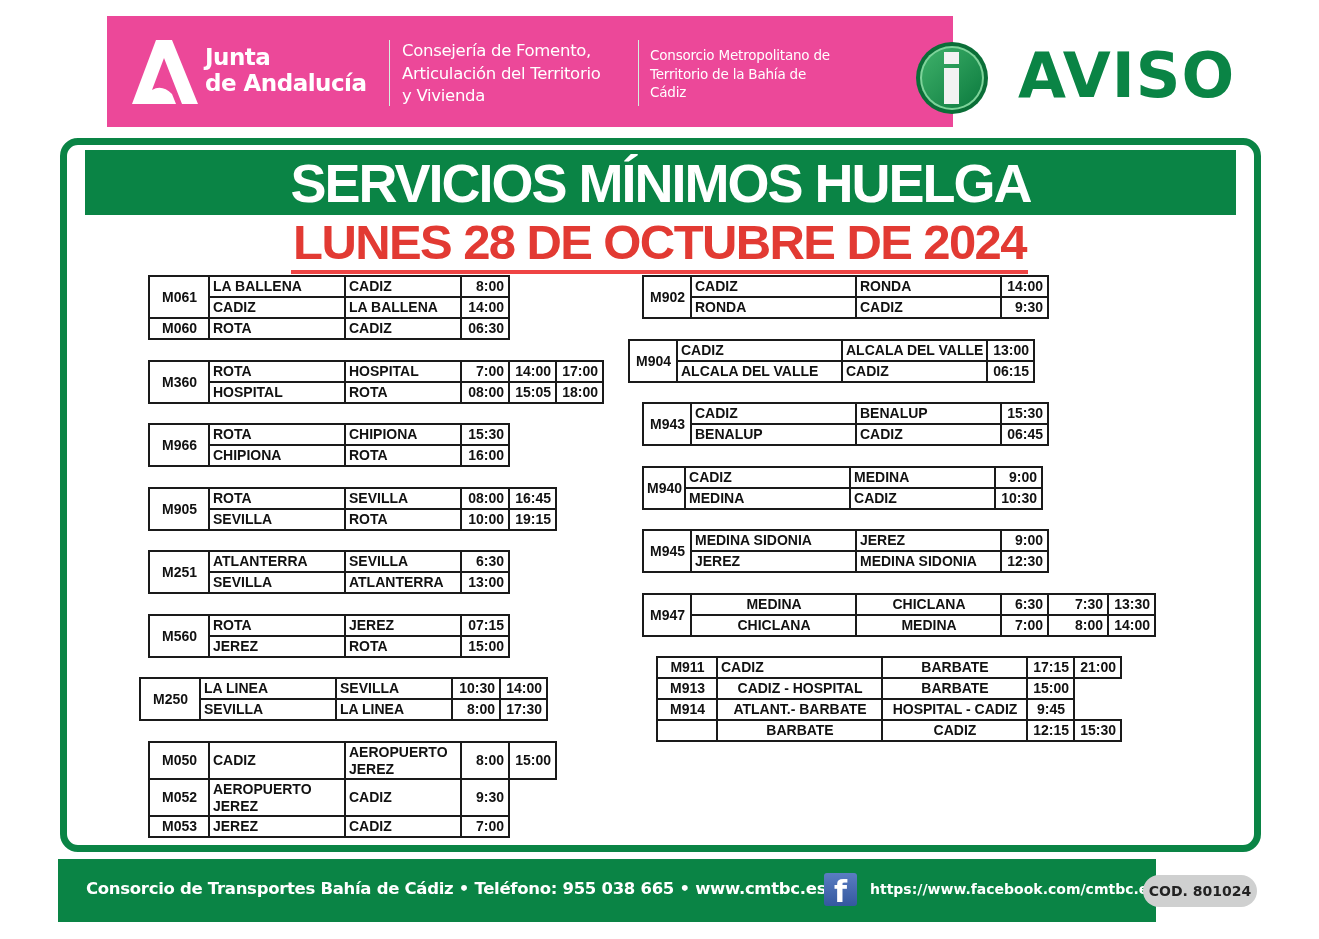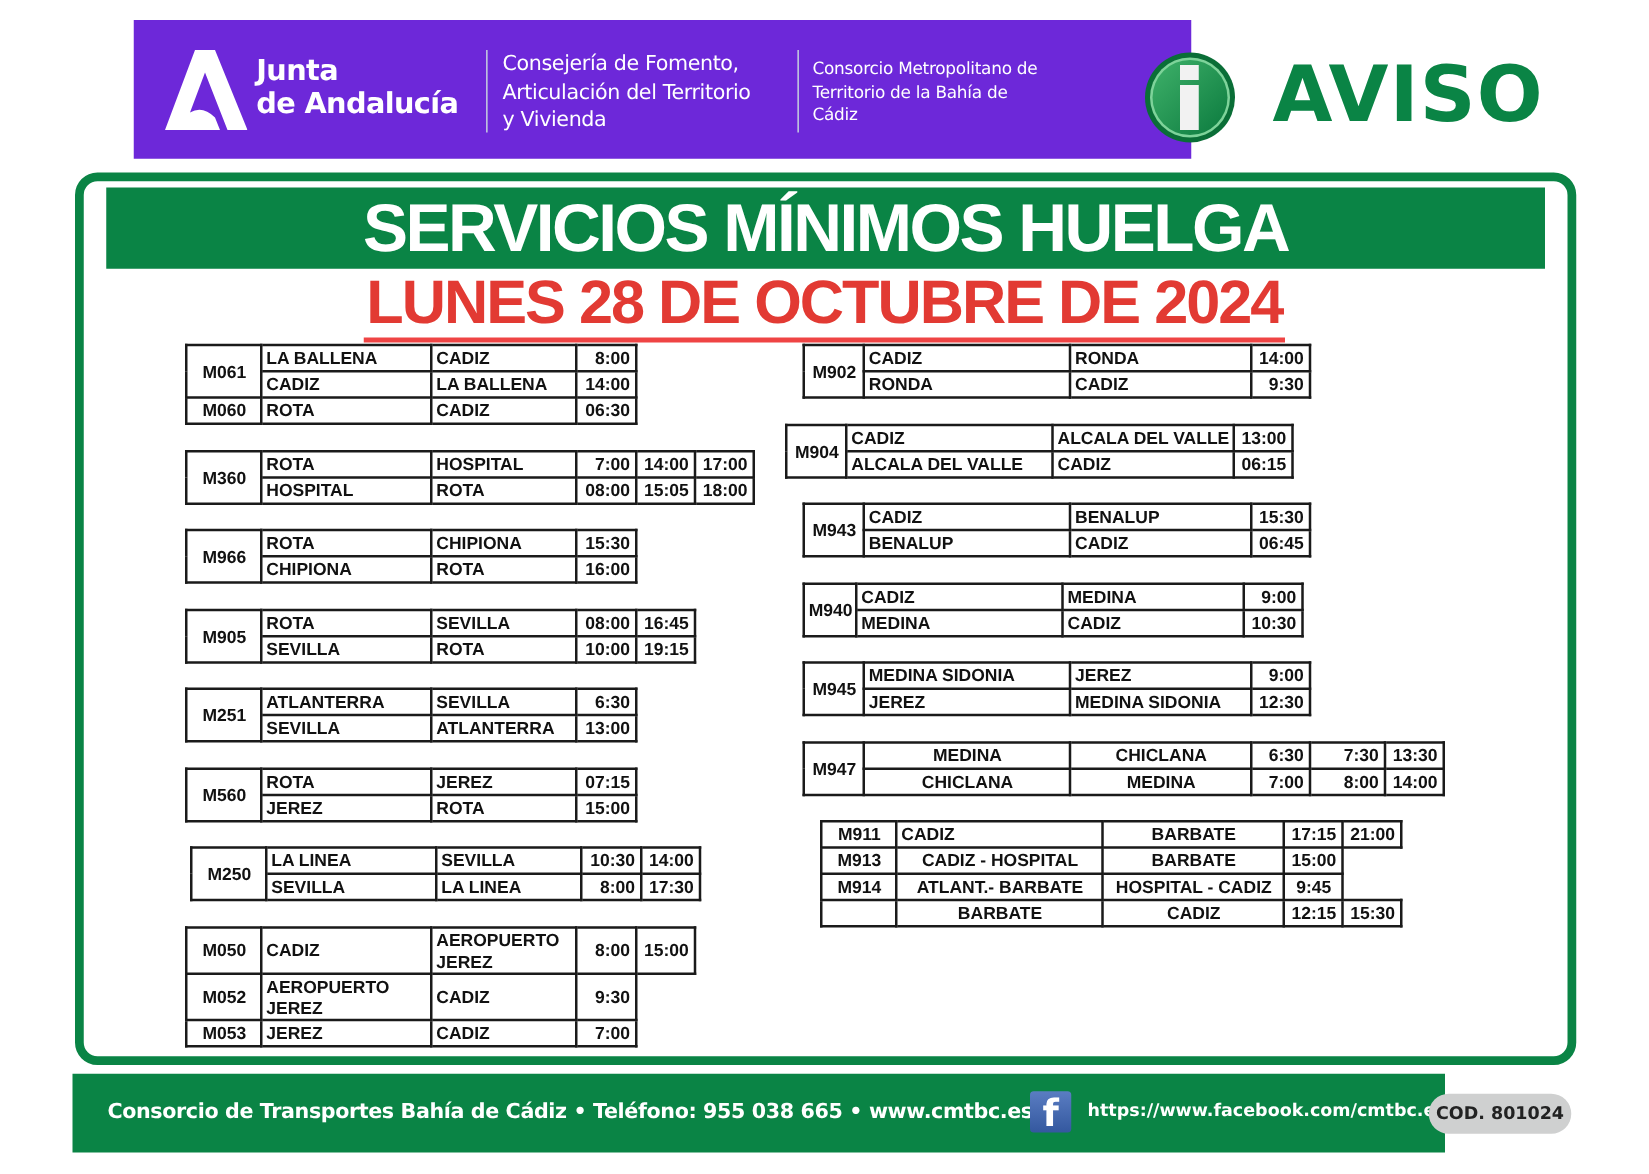--- a/index.html
+++ b/index.html
@@ -2,21 +2,21 @@
 <html><head>
 <meta charset="utf-8">
 <style>
   * { box-sizing: border-box; margin: 0; padding: 0; }
   html, body { width: 1319px; height: 939px; background: #ffffff; overflow: hidden; }
   body { position: relative; font-family: "Liberation Sans", sans-serif; color: #111; }
 
   
   .top-banner {
     position: absolute; left: 107px; top: 16px; width: 846px; height: 111px;
-    background: #6d28d9; color: #fff;
+    background: #ec4899; color: #fff;
   }
   .ja-logo { position: absolute; left: 25px; top: 24px; width: 66px; height: 64px; }
   .ja-text { position: absolute; left: 98px; top: 28px; font-family: "DejaVu Sans", sans-serif; font-weight: bold; font-size: 23px; line-height: 26px; letter-spacing: -0.5px; }
   .divider-v { position: absolute; top: 24px; width: 1px; height: 66px; background: #d6efe0; }
   .consejeria { position: absolute; left: 295px; top: 24px; font-family: "DejaVu Sans", sans-serif; font-size: 16.5px; line-height: 22.5px; letter-spacing: -0.3px; }
   .consorcio-head { position: absolute; left: 543px; top: 30px; font-family: "DejaVu Sans", sans-serif; font-size: 13.5px; line-height: 18.5px; letter-spacing: -0.2px; }
 
   
   .info-icon { position: absolute; left: 914px; top: 40px; width: 76px; height: 76px; }
   .aviso-text { position: absolute; left: 1018px; top: 36px; font-family: "DejaVu Sans", sans-serif; font-weight: bold; font-size: 62px; line-height: 80px; color: #0a8445; letter-spacing: 1px; }
@@ -207,21 +207,21 @@
         <td class="t" style="width:48px">07:15</td>
       </tr>
   <tr>
         <td>JEREZ</td>
         <td>ROTA</td>
         <td class="t">15:00</td>
       </tr>
 </tbody>
   </table>
 
-<table class="sched" style="left:152px; top:677px;padding-left:28px;">
+<table class="sched" style="left:139px; top:677px;padding-left:28px;">
   <tbody>
       <tr>
         <td class="code" rowspan="2">M250</td>
         <td style="width:136px">LA LINEA</td>
         <td style="width:116px">SEVILLA</td>
         <td class="t" style="width:48px">10:30</td>
         <td class="t" style="width:47px">14:00</td>
       </tr>
   <tr>
         <td>SEVILLA</td>

